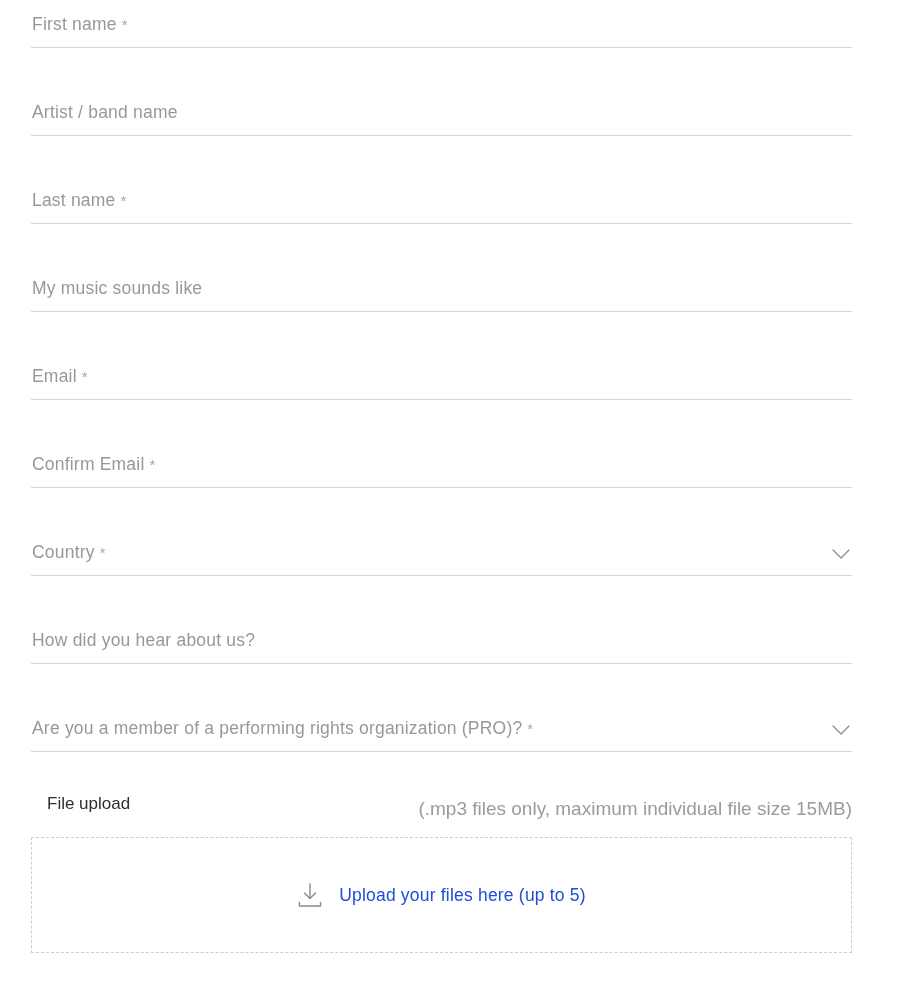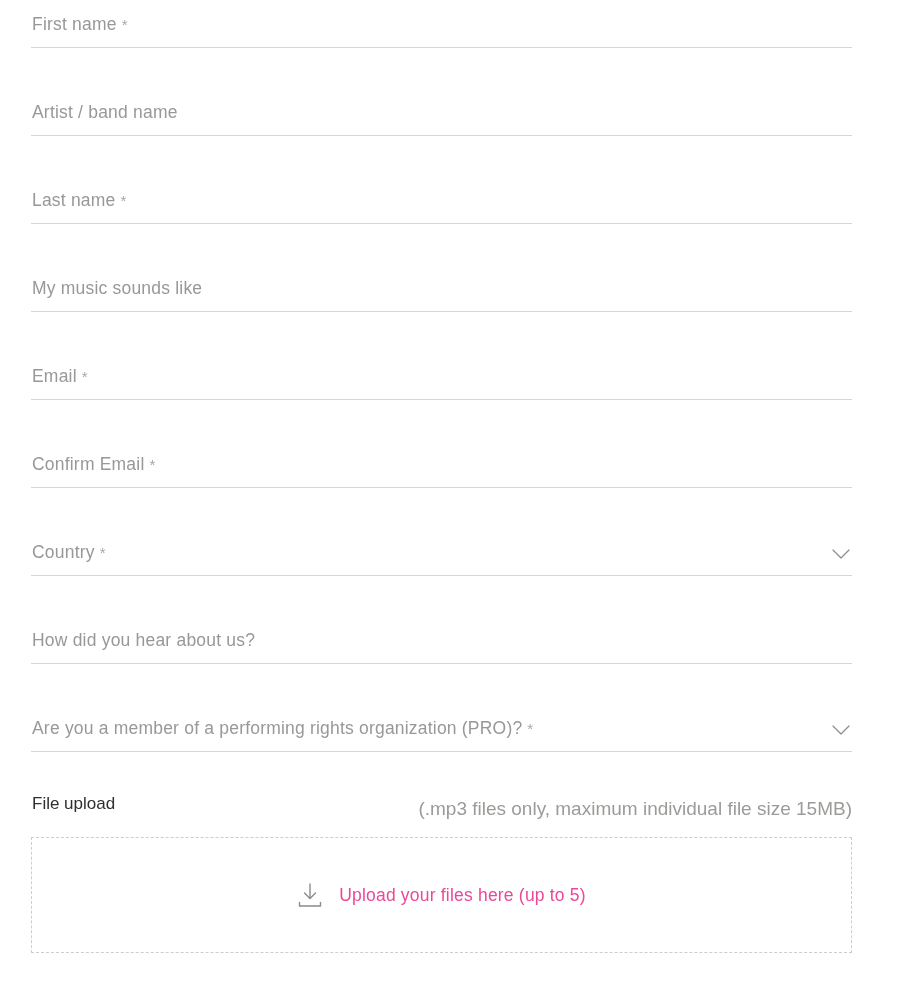--- a/index.html
+++ b/index.html
@@ -65,21 +65,21 @@
   .upload-section {
     position: relative;
     margin-top: 42px;
   }
   .upload-head {
     position: relative;
     height: 28px;
   }
   .upload-title {
     position: absolute;
-    left: 1px;
+    left: 16px;
     top: 0;
     font-size: 17px;
     color: #2f2f2f;
     font-weight: 400;
   }
   .upload-note {
     position: absolute;
     right: 13px;
     top: 4px;
     font-size: 19px;
@@ -104,21 +104,21 @@
   }
   .dz-icon {
     width: 26px;
     height: 28px;
     display: block;
     color: #8d8b89;
   }
   .dz-text {
     font-size: 17.5px;
     font-weight: 300;
-    color: #ec4899;
+    color: #1d4ed8;
     letter-spacing: 0.2px;
   }
 </style>
 </head>
 <body>
 
 <div class="form">
 
   <div class="field first">
     <div class="label">

